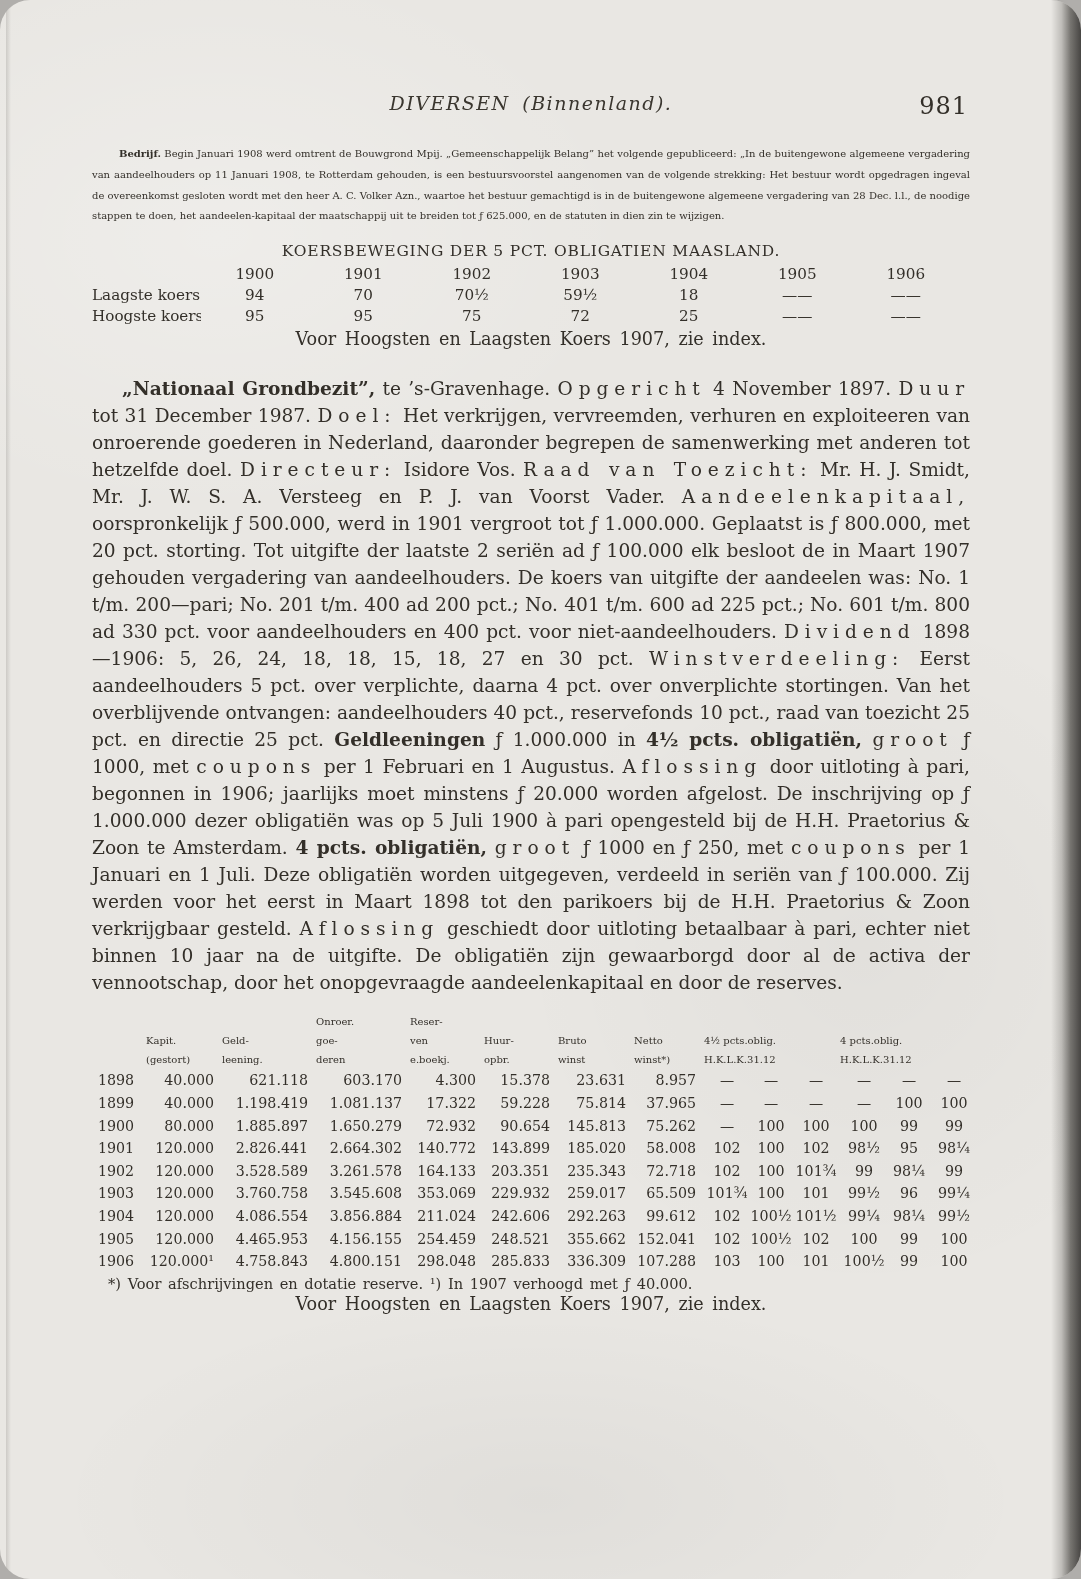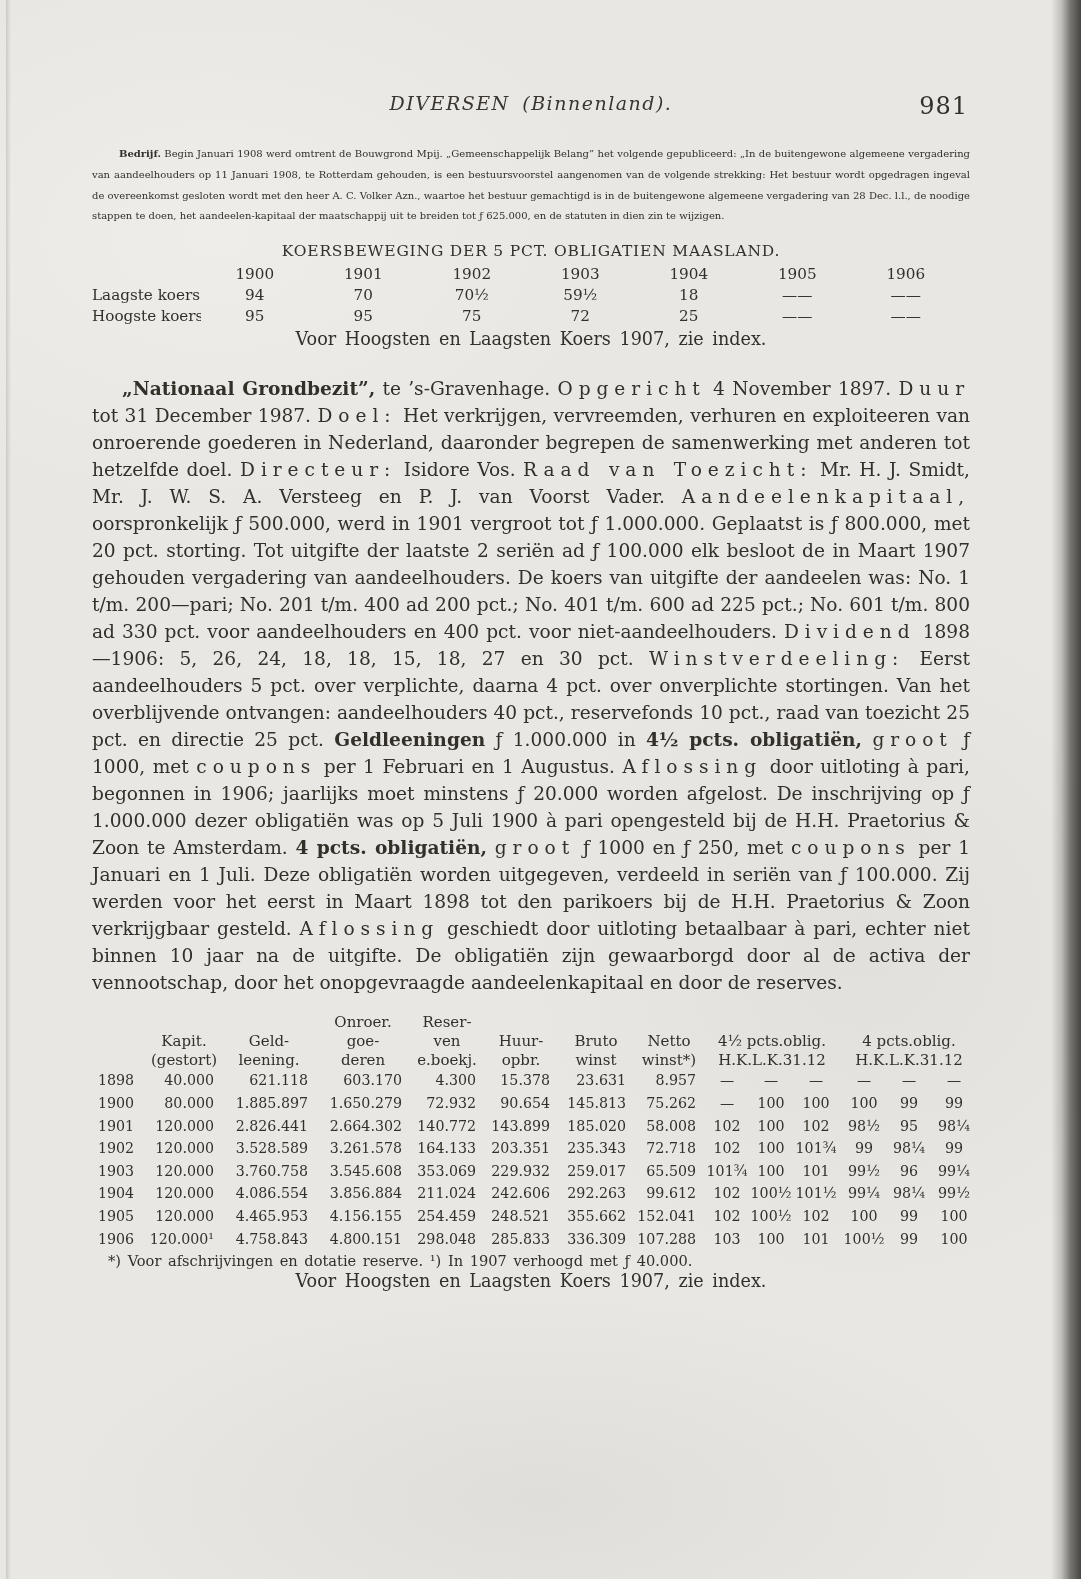--- a/index.html
+++ b/index.html
@@ -8,20 +8,21 @@
     width:1081px;height:1579px;
     margin:0 auto;
     background:
       radial-gradient(ellipse 600px 400px at 20% 15%, rgba(255,255,255,0.25), rgba(255,255,255,0) 70%),
       radial-gradient(ellipse 500px 500px at 80% 60%, rgba(0,0,0,0.03), rgba(0,0,0,0) 70%),
       radial-gradient(ellipse 700px 300px at 50% 95%, rgba(0,0,0,0.04), rgba(0,0,0,0) 70%),
       #e9e7e3;
     overflow:hidden;
     font-family:"DejaVu Serif","Liberation Serif",serif;
     color:#332f29;
+    border-radius:30px;
   }
   .scan-edge-right{
     position:absolute;top:0;right:0;width:30px;height:100%;
     background:linear-gradient(to right, rgba(80,78,74,0) 0%, rgba(140,138,134,0.45) 35%, rgba(90,88,84,0.8) 65%, #474543 100%);
   }
   .scan-crease-left{
     position:absolute;top:0;left:6px;width:5px;height:100%;
     background:linear-gradient(to right, rgba(120,117,112,0.25), rgba(120,117,112,0));
   }
   .content{
@@ -60,21 +61,21 @@
   td,th{padding:0;font-weight:normal;overflow:hidden;white-space:nowrap;}
   .koers-table{width:868px;margin-top:3px;font-size:15.2px;}
   .koers-table th,.koers-table td{height:21px;text-align:center;}
   .koers-table .lbl{text-align:left;}
   .center-note{
     text-align:center;font-size:17.6px;margin-top:3px;text-indent:0;
     word-spacing:3px;
   }
   
   .fin-table{width:886px;margin-top:16px;font-size:14.2px;}
-  .fin-table thead th{font-size:15px;height:19px;text-align:center;}
+  .fin-table thead th{font-size:10px;height:19px;text-align:left;}
   .fin-table tbody td{height:22.6px;}
   .fin-table tbody td:first-child{text-align:left;padding-left:6px;}
   .fin-table tbody td:nth-child(n+2):nth-child(-n+8){text-align:right;padding-right:8px;}
   .fin-table tbody td:nth-child(n+9){text-align:center;}
   .footnote{font-size:14.6px;margin-top:2px;padding-left:16px;text-indent:0;word-spacing:2px;}
   .final-note{margin-top:2px;}
 </style>
 </head>
 <body>
 
@@ -195,20 +196,36 @@
             <td>23.631</td>
             <td>8.957</td>
             <td>—</td>
             <td>—</td>
             <td>—</td>
             <td>—</td>
             <td>—</td>
             <td>—</td>
           </tr>
           <tr>
+            <td>1899</td>
+            <td>40.000</td>
+            <td>1.198.419</td>
+            <td>1.081.137</td>
+            <td>17.322</td>
+            <td>59.228</td>
+            <td>75.814</td>
+            <td>37.965</td>
+            <td>—</td>
+            <td>—</td>
+            <td>—</td>
+            <td>—</td>
+            <td>100</td>
+            <td>100</td>
+          </tr>
+          <tr>
             <td>1900</td>
             <td>80.000</td>
             <td>1.885.897</td>
             <td>1.650.279</td>
             <td>72.932</td>
             <td>90.654</td>
             <td>145.813</td>
             <td>75.262</td>
             <td>—</td>
             <td>100</td>

